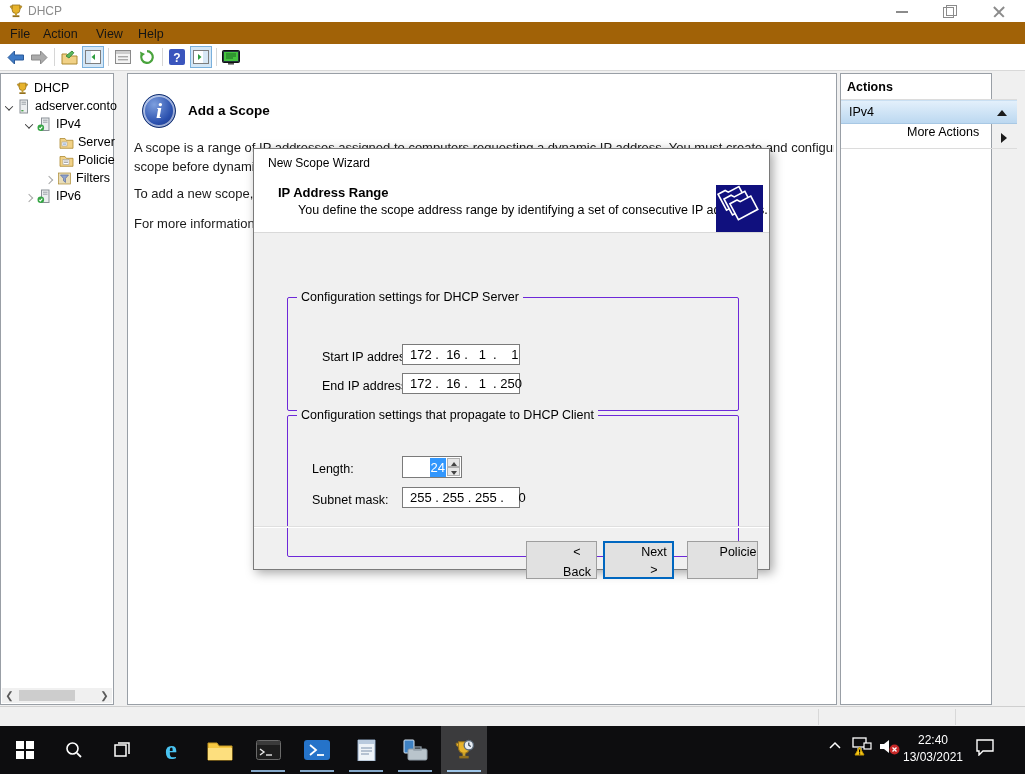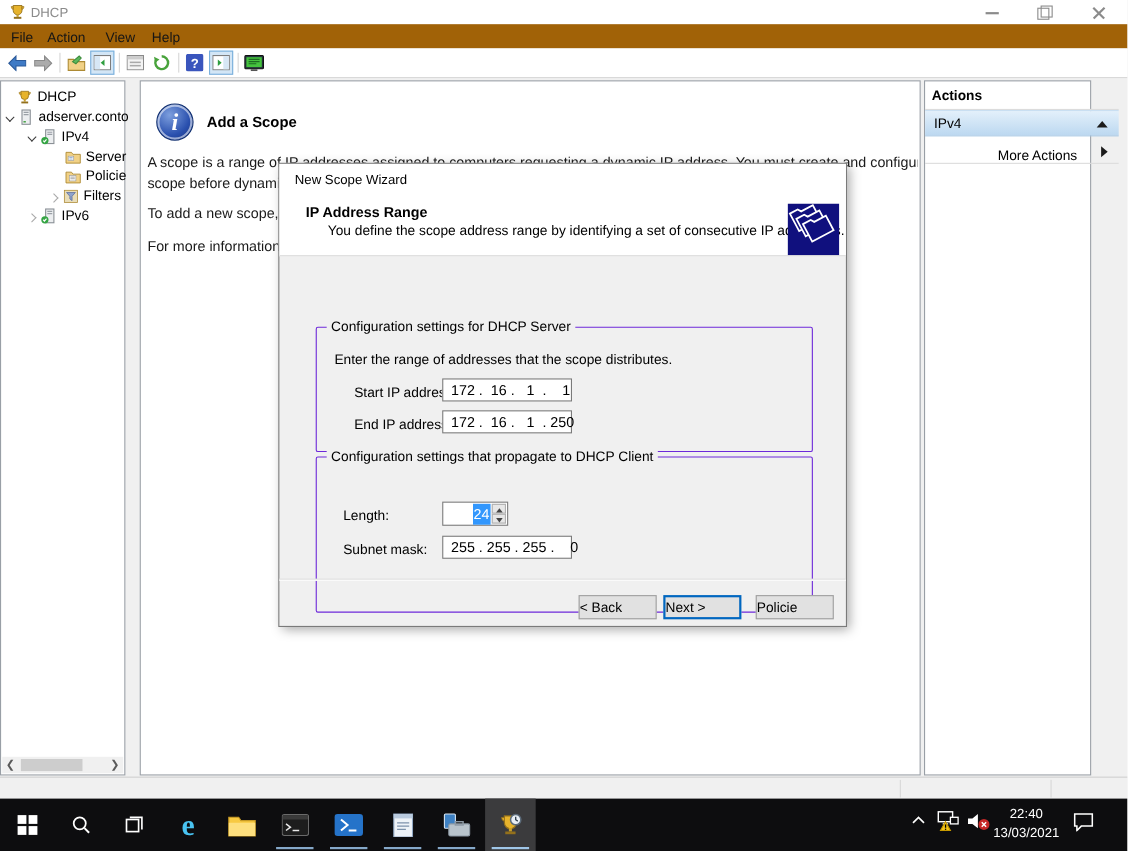--- a/index.html
+++ b/index.html
@@ -58,21 +58,21 @@
   .main-line { position:absolute; left:6px; white-space:pre; overflow:hidden; width:700px; font-size:13px; color:#1a1a1a; }
 
   
   .act-title { left:6px; top:6px; font-weight:bold; font-size:12.5px; }
   .act-sep { position:absolute; left:0; width:176px; height:1px; background:#dcdcdc; }
   .act-row1 { left:0; top:26px; width:176px; height:24px;
     background:linear-gradient(#e3f0fb,#bcd8f0); border-top:1px solid #c9dff2; border-bottom:1px solid #a8c8e4;
     display:flex; align-items:center; padding:0 8px; font-size:12.5px; }
   .tri-up { position:absolute; right:10px; top:9px; width:0; height:0;
     border-left:5px solid transparent; border-right:5px solid transparent; border-bottom:6px solid #1b1b1b; }
-  .act-row2 { left:0; top:51px; width:176px; height:23px; display:flex; align-items:flex-end; padding-left:66px; font-size:12.5px; }
+  .act-row2 { left:0; top:51px; width:176px; height:23px; display:flex; align-items:flex-start; padding-left:66px; font-size:12.5px; }
   .tri-right { position:absolute; right:10px; top:8px; width:0; height:0;
     border-top:5px solid transparent; border-bottom:5px solid transparent; border-left:6px solid #1b1b1b; }
 
   
   .dialog { left:253px; top:148px; width:517px; height:422px; background:#f0f0f0;
     border:1px solid #7a7a7a; box-shadow:3px 3px 10px rgba(0,0,0,.35); z-index:10; }
   .dlg-head { position:absolute; left:0; top:0; width:100%; height:84px; background:#fff; border-bottom:1px solid #d9d9d9; }
   .dlg-title { position:absolute; left:14px; top:7px; font-size:12px; }
   .dlg-h1 { position:absolute; left:24px; top:36px; font-weight:bold; font-size:13px; }
   .dlg-sub { position:absolute; left:44px; top:54px; font-size:12.5px; }
@@ -86,22 +86,22 @@
   .spinbox { position:absolute; width:60px; height:22px; background:#fff; border:1px solid #7a7a7a; }
   .spin-val { position:absolute; right:15px; top:1px; font-size:13px; line-height:19px;
     background:#3297fd; color:#fff; padding:0 1px; }
   .spin-btns { position:absolute; right:1px; top:1px; width:13px; height:18px; }
   .spin-up,.spin-dn { position:absolute; right:0; width:13px; height:9px; background:#e7e7e7; border:1px solid #b0b0b0; }
   .spin-up { top:0; } .spin-dn { top:9px; }
   .spin-up::after { content:""; position:absolute; left:3px; top:3px; border-left:3px solid transparent; border-right:3px solid transparent; border-bottom:4px solid #444; }
   .spin-dn::after { content:""; position:absolute; left:3px; top:3px; border-left:3px solid transparent; border-right:3px solid transparent; border-top:4px solid #444; }
 
   .dlg-sep { position:absolute; left:0; top:377px; width:100%; height:2px; background:#dfdfdf; border-bottom:1px solid #fff; }
-  .dlg-btn { position:absolute; top:392px; width:71px; height:22px; background:#e1e1e1; border:1px solid #9e9e9e;
-    font-size:12.5px; line-height:20px; }
+  .dlg-btn { position:absolute; top:392px; width:71px; height:38px; background:#e1e1e1; border:1px solid #9e9e9e;
+    font-size:12.5px; text-align:center; line-height:20px;padding-left:31px; }
   .dlg-btn.focus { border:2px solid #0067c0; line-height:18px; }
 
   
   .taskbar { left:0; top:726px; width:1025px; height:48px; background:#0d0d0f; z-index:20; }
   .tb-app { position:absolute; top:0; width:46px; height:48px; display:flex; align-items:center; justify-content:center; }
   .tb-app.active { background:#3b3b3d; }
   .underline { position:absolute; bottom:2px; left:6px; width:34px; height:2px; background:#85a8c9; }
   .tb-app.active .underline { background:#9fc6e8; }
   .tray-ico { position:absolute; display:flex; align-items:center; justify-content:center; }
   .clock { position:absolute; right:52px; top:6px; width:80px; color:#fff; font-size:12px; text-align:center; line-height:17px; }
@@ -310,21 +310,20 @@
         <g transform="rotate(-28 23 23)" stroke="#fff" stroke-width="1.6" fill="#10107e">
           <path d="M10 8h8l2 3h12v15H10z" transform="translate(1,-7)"></path>
           <path d="M10 8h8l2 3h12v15H10z" transform="translate(4,0)"></path>
           <path d="M10 8h8l2 3h12v15H10z" transform="translate(7,7)"></path>
         </g>
       </svg>
     </div>
 
     <div class="groupbox" style="left:33px;top:104px;width:452px;height:114px">
       <div class="legend">Configuration settings for DHCP Server</div>
-      <div class="gb-label" style="left:16px;top:22px">Enter the range of addresses that the scope distributes.</div>
       <div class="gb-label" style="left:34px;top:52px">Start IP address:</div>
       <div class="field" style="left:114px;top:46px;width:118px">172 .  16 .   1  .    1</div>
       <div class="gb-label" style="left:34px;top:81px">End IP address:</div>
       <div class="field" style="left:114px;top:75px;width:118px">172 .  16 .   1  . 250</div>
     </div>
 
     <div class="groupbox" style="left:33px;top:222px;width:452px;height:142px">
       <div class="legend">Configuration settings that propagate to DHCP Client</div>
       <div class="gb-label" style="left:24px;top:46px">Length:</div>
       <div class="spinbox" style="left:114px;top:40px">

